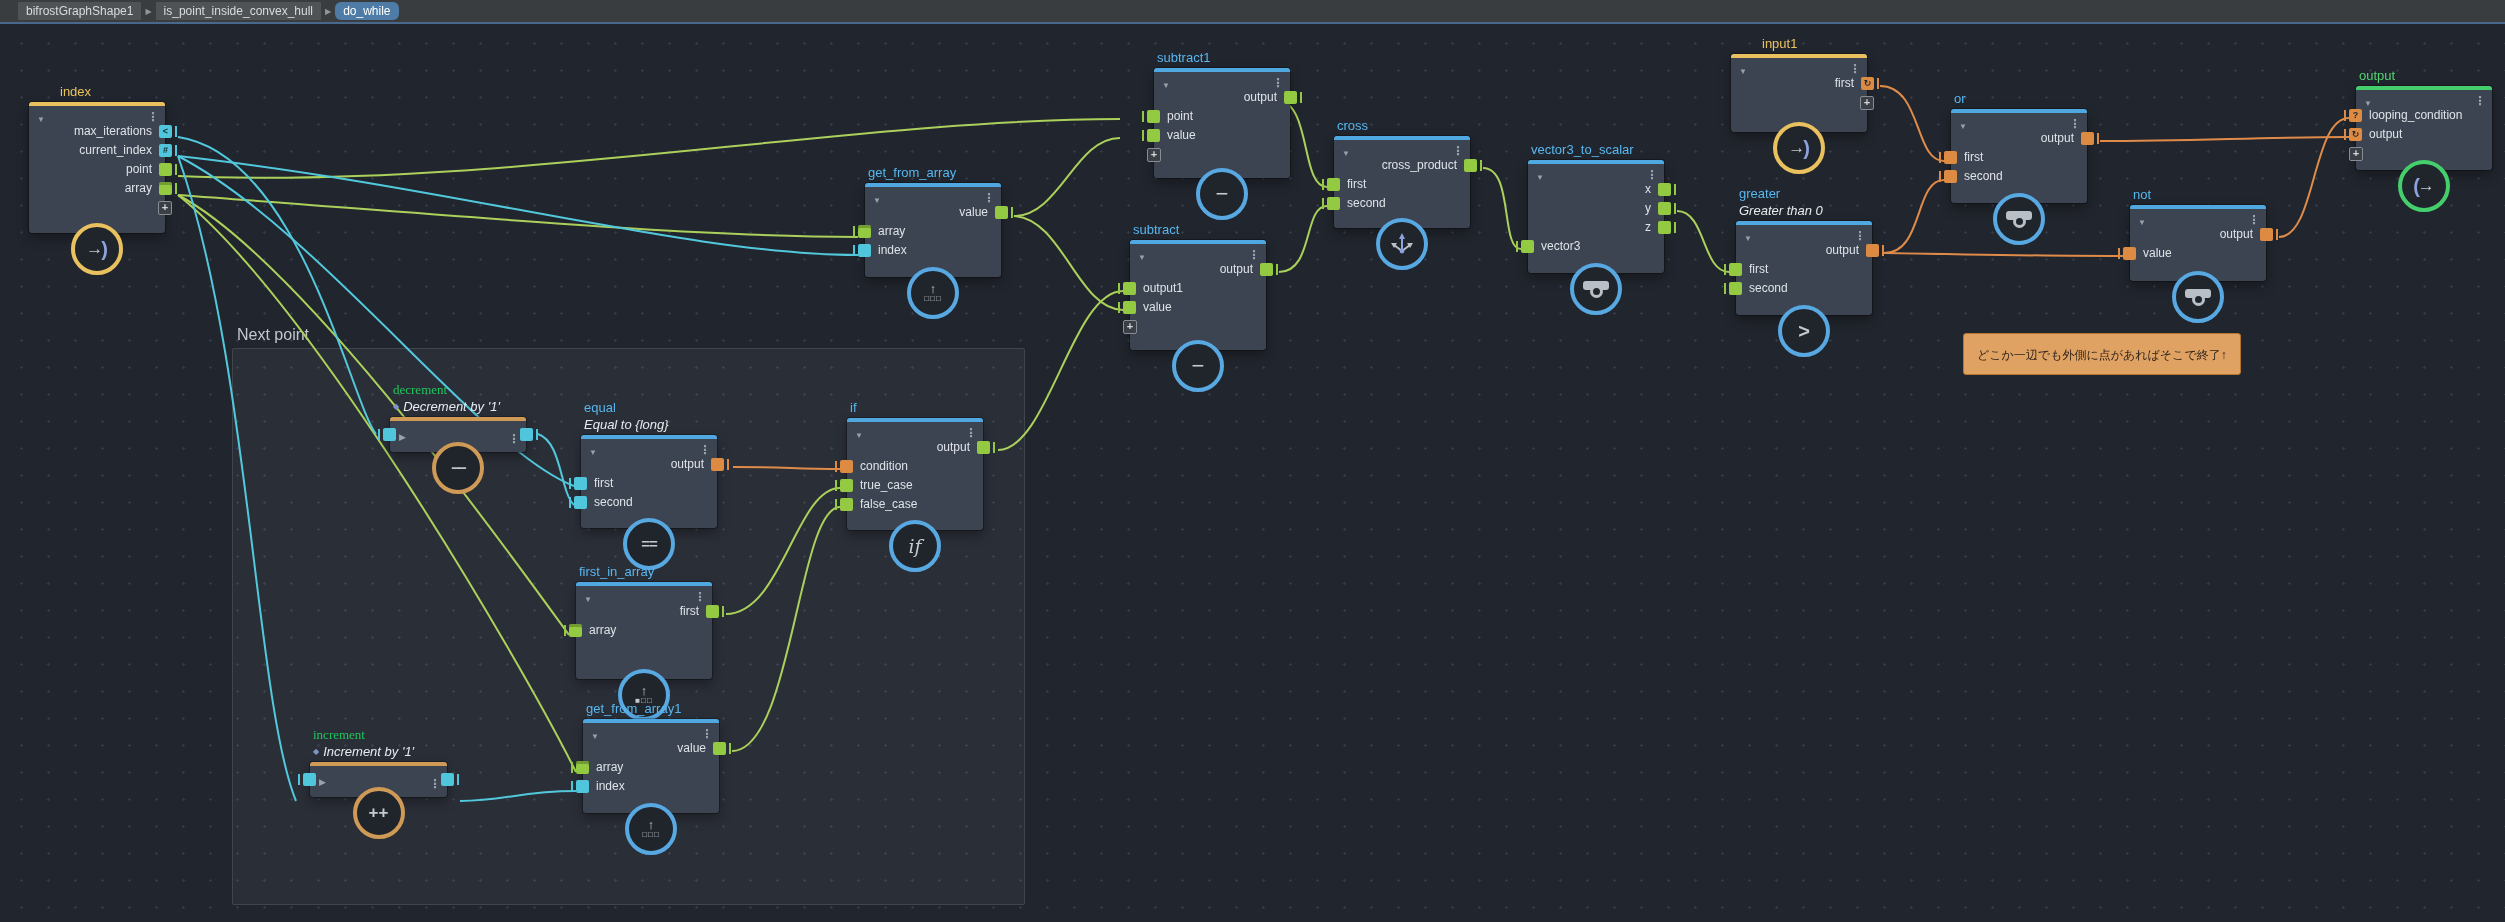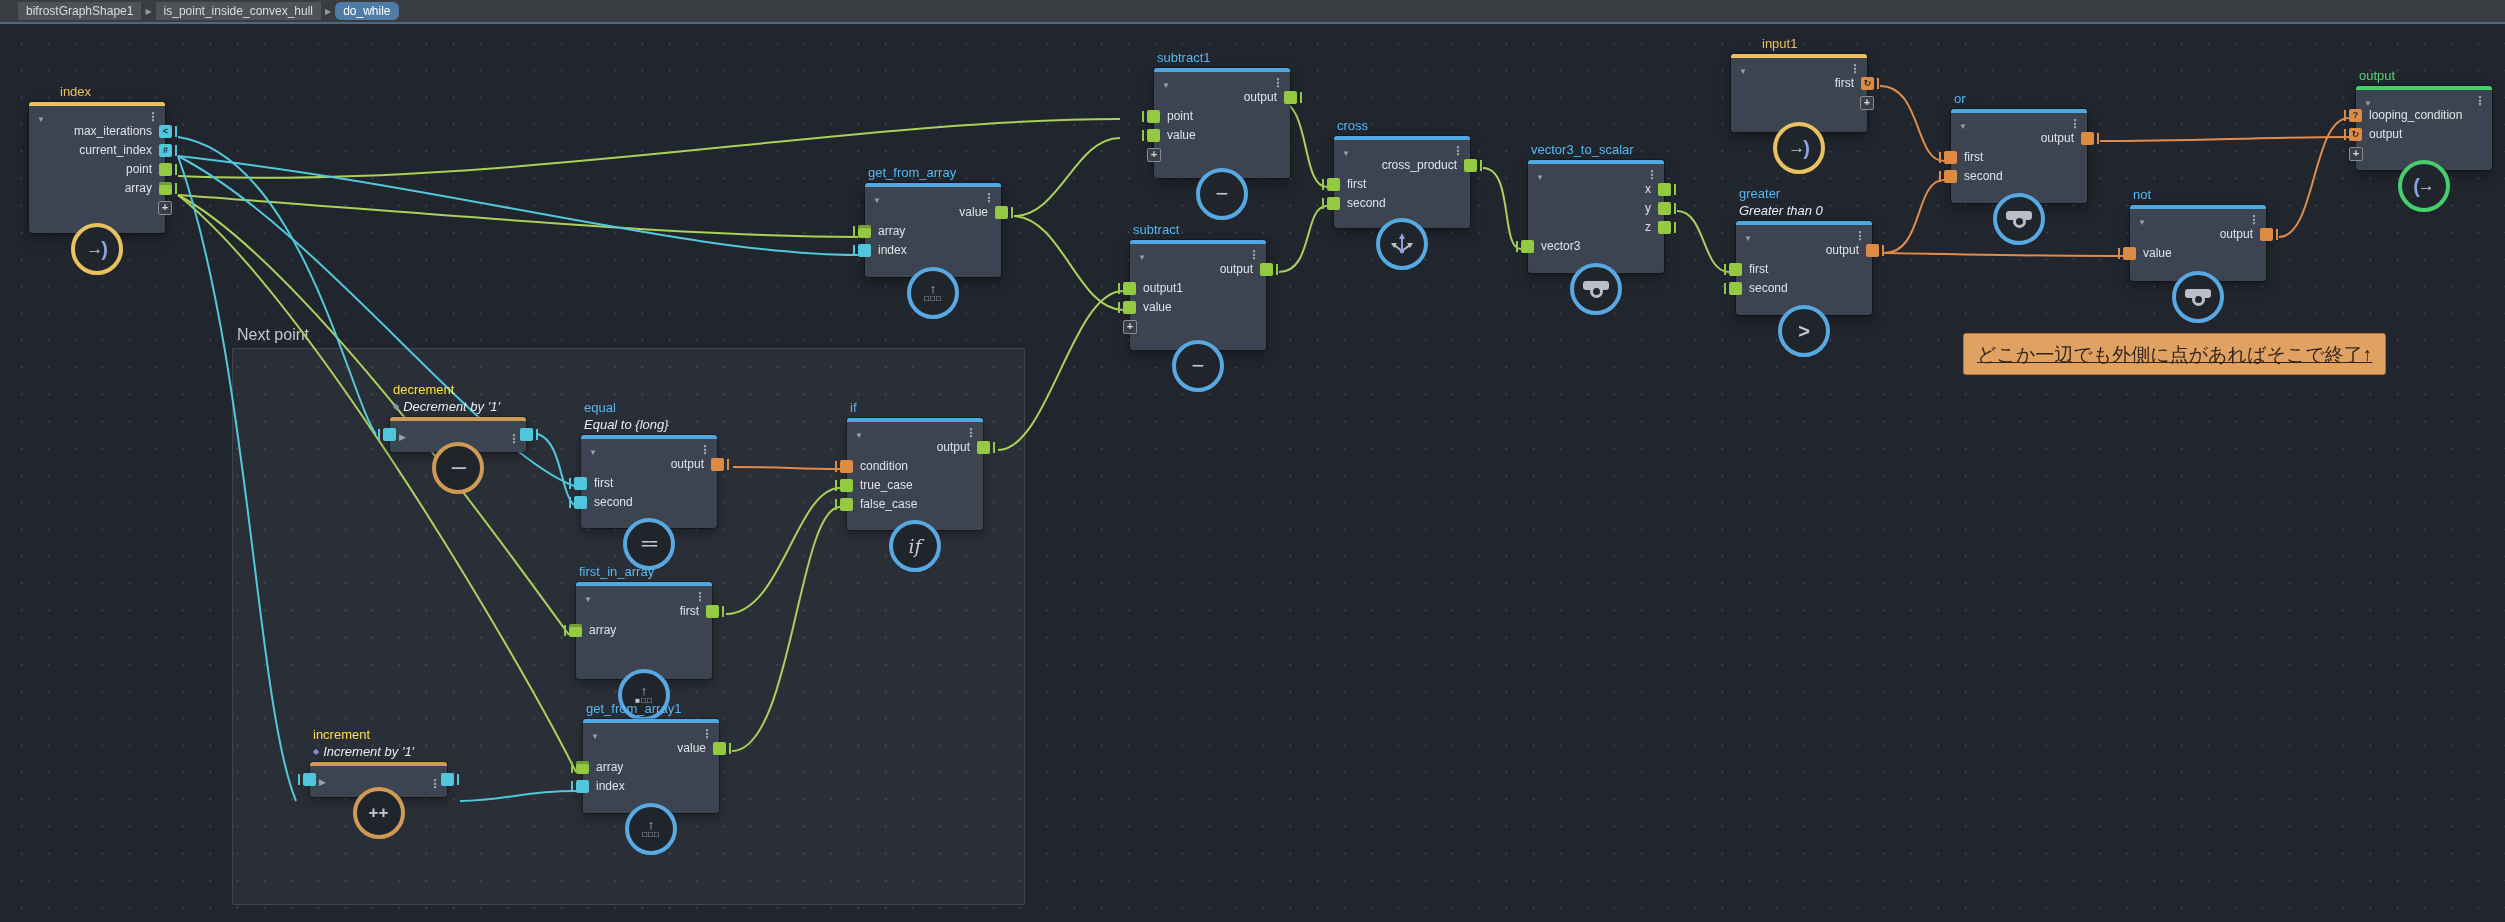--- a/index.html
+++ b/index.html
@@ -24,21 +24,21 @@
   #wires path{fill:none;stroke-width:2;}
   .w-green{stroke:#abd05b;} .w-cyan{stroke:#52c8dc;} .w-orange{stroke:#df8c4a;}
   
   .node{position:absolute;width:136px;background:#3c4452;border-radius:3px;z-index:3;
     box-shadow:0 0 0 1px rgba(0,0,0,.28),0 5px 12px rgba(0,0,0,.35);}
   .bar{height:4px;border-radius:3px 3px 0 0;}
   .b-blue{background:#4fa8e0;} .b-yellow{background:#e9c25f;} .b-green{background:#44cf6c;} .b-tan{background:#cf9a55;}
   .ntitle{position:absolute;top:-18px;left:3px;font-size:13px;white-space:nowrap;}
   .ntitle.up{top:-35px;}
   .nsub{position:absolute;top:-18px;left:3px;font-size:13px;font-style:italic;color:#e8ebef;white-space:nowrap;}
-  .t-blue{color:#58b7f0;} .t-yellow{color:#e9c25f;padding-left:28px;} .t-green{color:#55d273;} .t-tan{color:#fde047;}
+  .t-blue{color:#58b7f0;} .t-yellow{color:#e9c25f;padding-left:28px;} .t-green{color:#55d273;} .t-tan{color:#22c55e;font-family:Liberation Serif, serif;}
   .dmd::before{content:"◆";color:#7d94c9;font-size:8px;margin-right:4px;vertical-align:2px;}
   .hdr{height:16px;position:relative;}
   .tri{position:absolute;left:8px;top:2px;}
   .tri::before{content:"▼";color:#98a0aa;font-size:8px;}
   .dots{position:absolute;right:6px;top:1px;}
   .dots::before{content:"⋮";color:#98a0aa;font-size:12px;font-weight:bold;}
   .play{position:absolute;left:9px;top:9px;}
   .play::before{content:"▶";color:#9aa2ac;font-size:9px;}
   .row{height:19px;line-height:19px;position:relative;font-size:12px;color:#dfe3e8;}
   .row.out{text-align:right;padding-right:13px;}
@@ -77,21 +77,21 @@
   .gi-gfa{text-align:center;line-height:9px;}
   .gi-gfa b::before{content:"↑";font-size:13px;font-weight:normal;}
   .gi-gfa u{display:block;text-decoration:none;font-size:8px;letter-spacing:1px;margin-top:1px;}
   .gi-gfa u::before{content:"□□□";}
   .gi-gfa.first u::before{content:"■□□";}
   .gi-knob{display:flex;flex-direction:column;align-items:center;}
   .gi-knob i{width:26px;height:9px;background:#b9bfc7;border-radius:3px;}
   .gi-knob em{width:7px;height:7px;border:3px solid #b9bfc7;border-radius:50%;background:#20252c;margin-top:-5px;}
   
   .note{position:absolute;background:#dfa263;border:1px solid #b5742f;border-radius:3px;z-index:5;
-    color:#33241a;font-size:19px;line-height:42px;padding:0 13px;height:42px;box-sizing:border-box;white-space:nowrap;text-decoration:underline;}
+    color:#33241a;font-size:12px;line-height:42px;padding:0 13px;height:42px;box-sizing:border-box;white-space:nowrap;}
 </style>
 </head>
 <body>
 
 <div id="stage">
 
   <div id="crumbbar">
     <span class="crumb">bifrostGraphShape1</span>
     <span class="csep">▶</span>
     <span class="crumb">is_point_inside_convex_hull</span>

